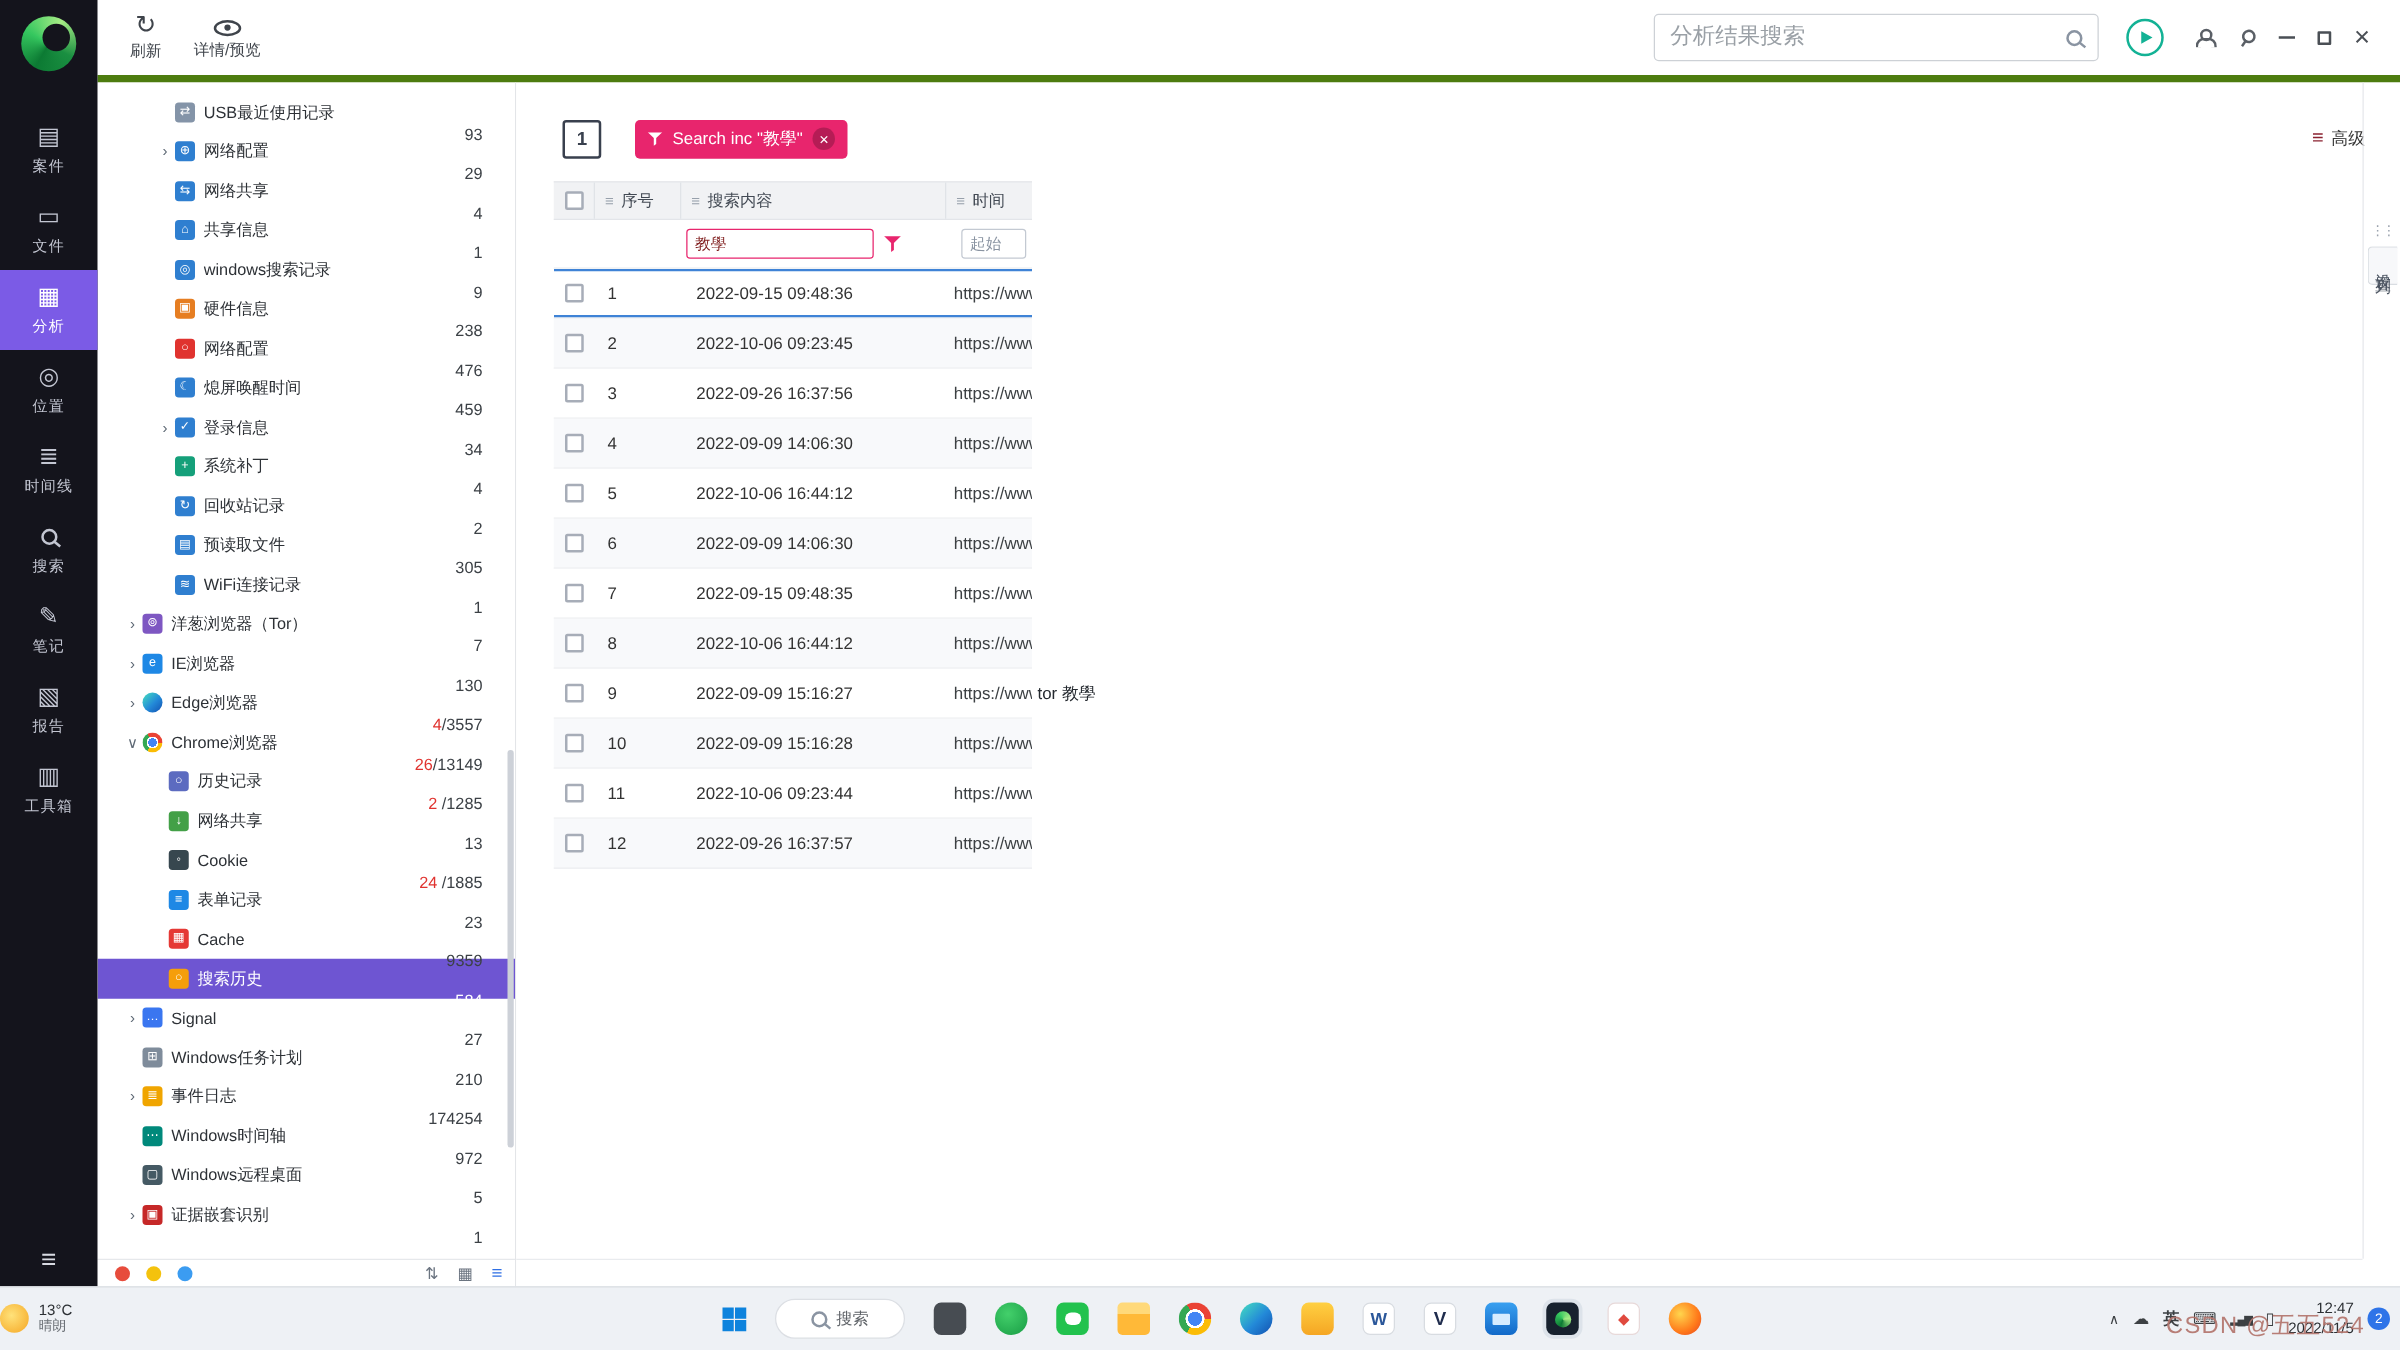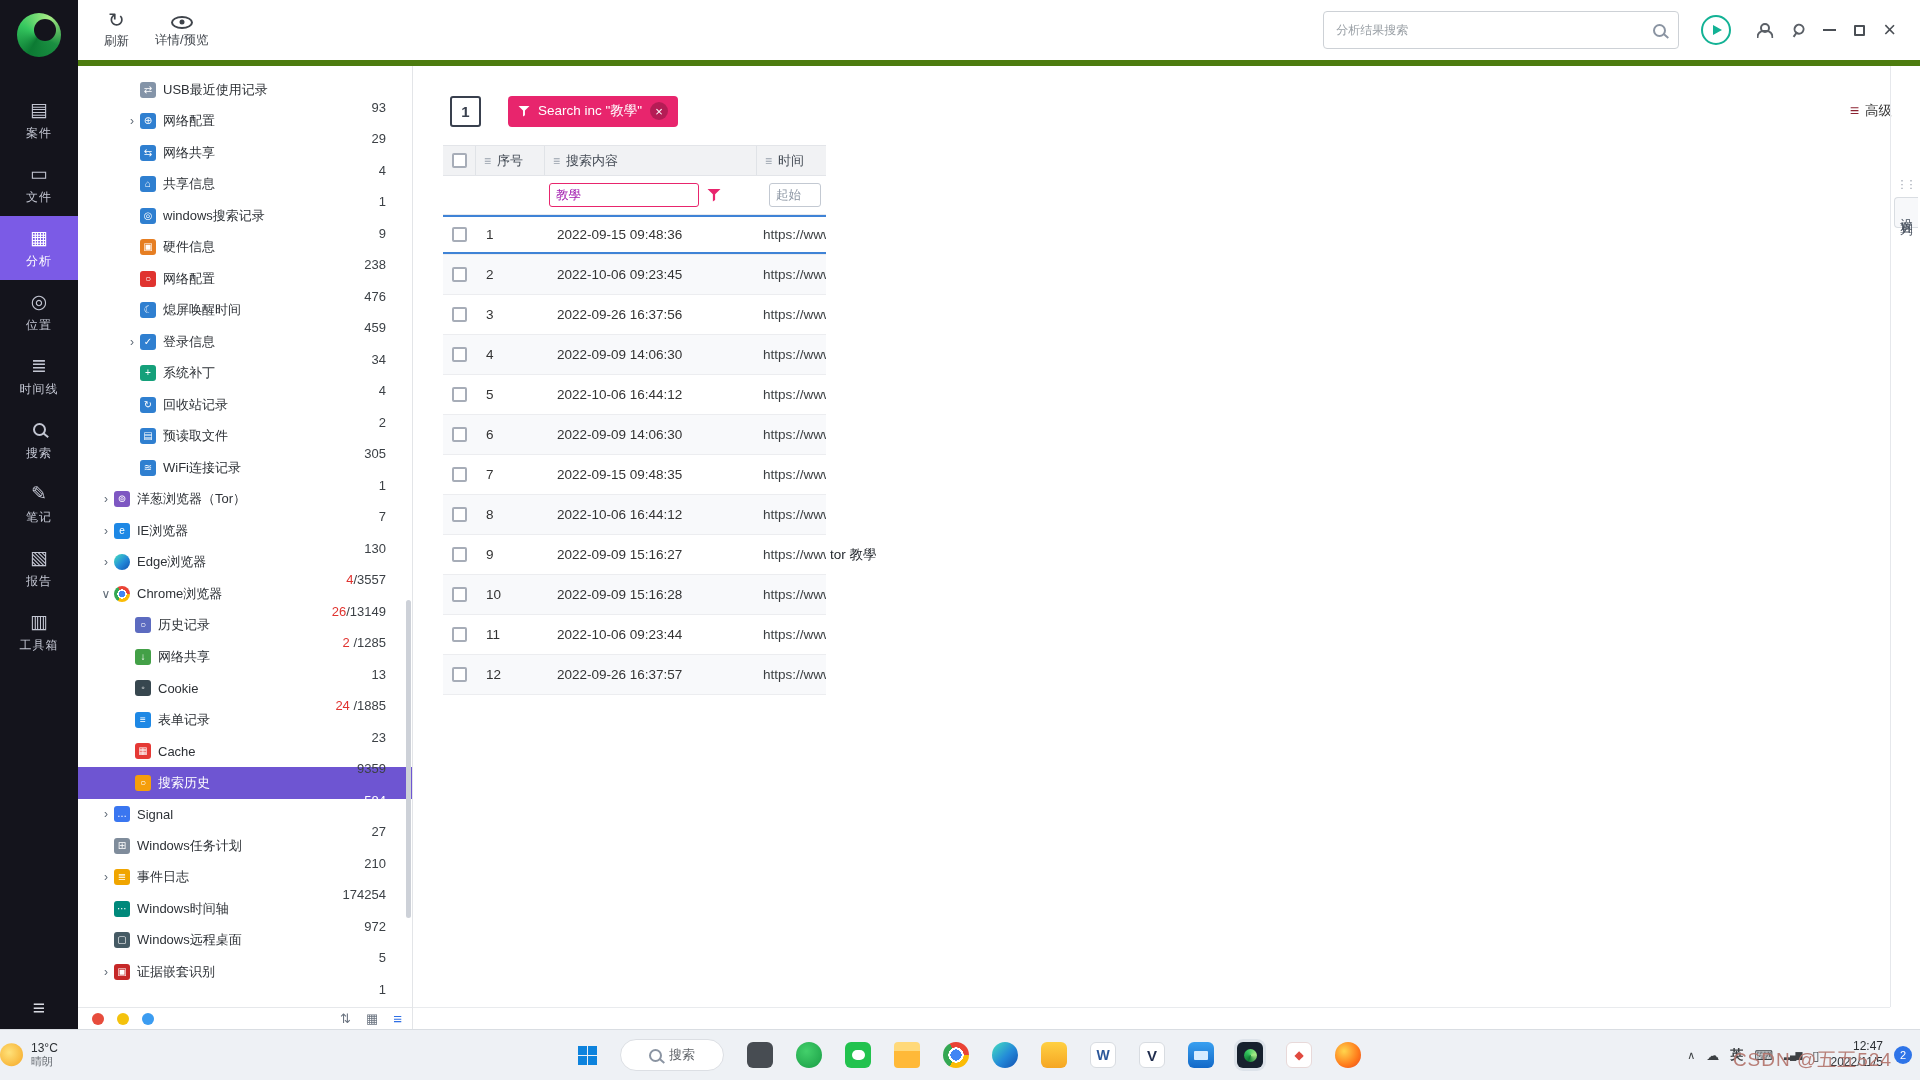--- a/index.html
+++ b/index.html
@@ -26,21 +26,21 @@
   
   .topbar { position:absolute; left:78px; top:0; right:0; height:66px; background:#fff; display:flex; align-items:center; border-bottom:6px solid #4d7c0f; }
   .tool { display:flex; flex-direction:column; align-items:center; gap:3px; font-size:12.5px; color:#3f444b; cursor:pointer; }
   .tool-refresh { margin-left:26px; }
   .tool-preview { margin-left:26px; }
   .refresh-ic::before { content:"↻"; font-size:20px; color:#3f444b; line-height:1; }
   .eye { width:22px; height:13px; border:2px solid #3f444b; border-radius:50%; position:relative; display:inline-block; margin-top:4px; }
   .eye::after { content:""; position:absolute; left:50%; top:50%; transform:translate(-50%,-50%); width:5px; height:5px; border-radius:50%; background:#3f444b; }
   .spacer { flex:1; }
   .gsearch { width:356px; height:38px; border:1px solid #cdd1d6; border-radius:4px; display:flex; align-items:center; padding:0 12px; margin-right:22px; }
-  .gsearch input { flex:1; border:none; outline:none; font-size:12px; color:#be185d; font-family:Liberation Sans, sans-serif; }
+  .gsearch input { flex:1; border:none; outline:none; font-size:18px; color:#be185d; font-family:Liberation Mono, monospace; }
   .gsearch input::placeholder { color:#9aa0a6; }
   .mag { width:13px; height:13px; border:2px solid #8a94a2; border-radius:50%; position:relative; display:inline-block; flex-shrink:0; }
   .mag::after { content:""; position:absolute; width:6px; height:2px; background:#8a94a2; right:-5px; bottom:-2px; transform:rotate(40deg); }
   .send { width:30px; height:30px; border:2px solid #13b295; border-radius:50%; display:flex; align-items:center; justify-content:center; margin-right:26px; cursor:pointer; }
   .send::after { content:""; width:0; height:0; border-left:9px solid #13b295; border-top:5px solid transparent; border-bottom:5px solid transparent; margin-left:2px; }
   .person { width:15px; height:15px; position:relative; display:inline-block; margin-right:18px; cursor:pointer; }
   .person::before { content:""; position:absolute; top:0; left:50%; transform:translateX(-50%); width:6px; height:6px; border:2px solid #5a5f66; border-radius:50%; }
   .person::after { content:""; position:absolute; bottom:0; left:50%; transform:translateX(-50%); width:13px; height:6px; border:2px solid #5a5f66; border-bottom:none; border-radius:7px 7px 0 0; }
   .pin { width:15px; height:15px; position:relative; display:inline-block; transform:rotate(35deg); margin-right:18px; cursor:pointer; }
   .pin::before { content:""; position:absolute; top:0; left:50%; transform:translateX(-50%); width:7px; height:7px; border:2px solid #5a5f66; border-radius:50%; }
@@ -102,21 +102,21 @@
   .hmenu { color:#97a0ab; margin-right:6px; font-size:12px; }
   .hmenu::before { content:"≡"; }
   .checkbox { width:15px; height:15px; border:2px solid #a7adb8; border-radius:2px; background:#fff; display:inline-block; cursor:pointer; }
   .tfilter { height:39px; border-bottom:1px solid #e8eaee; }
   .fcell { display:flex; align-items:center; gap:8px; }
   .fcell.c3 { padding-left:4px; }
   .fcell.c4 { padding-left:12px; }
   .fcell.c5 { padding-left:6px; }
   .finput { height:24px; border:1px solid #c3c9d2; border-radius:3px; padding:0 6px; font-size:12.5px; color:#444; outline:none; font-family:inherit; }
   .finput::placeholder { color:#8a94a2; }
-  .finput.kw { width:150px; border-color:#e8256d; color:#a21caf; }
+  .finput.kw { width:150px; border-color:#e8256d; color:#7f1d1d; }
   .finput.small { width:52px; }
   .finput.url { width:160px; }
   .trow { height:40px; border-bottom:1px solid #ecedf0; background:#fff; cursor:default; }
   .trow.alt { background:#f8f9fb; }
   .trow.current { box-shadow:inset 0 2px 0 #3f83d6, inset 0 -2px 0 #3f83d6; }
   .cell { display:flex; align-items:center; font-size:13.5px; overflow:hidden; white-space:nowrap; }
   .cell.cb { justify-content:center; }
   .cell.num { padding-left:10px; color:#333; }
   .cell.content { padding-left:4px; color:#24292f; }
   .cell.time { padding-left:12px; color:#333; }

